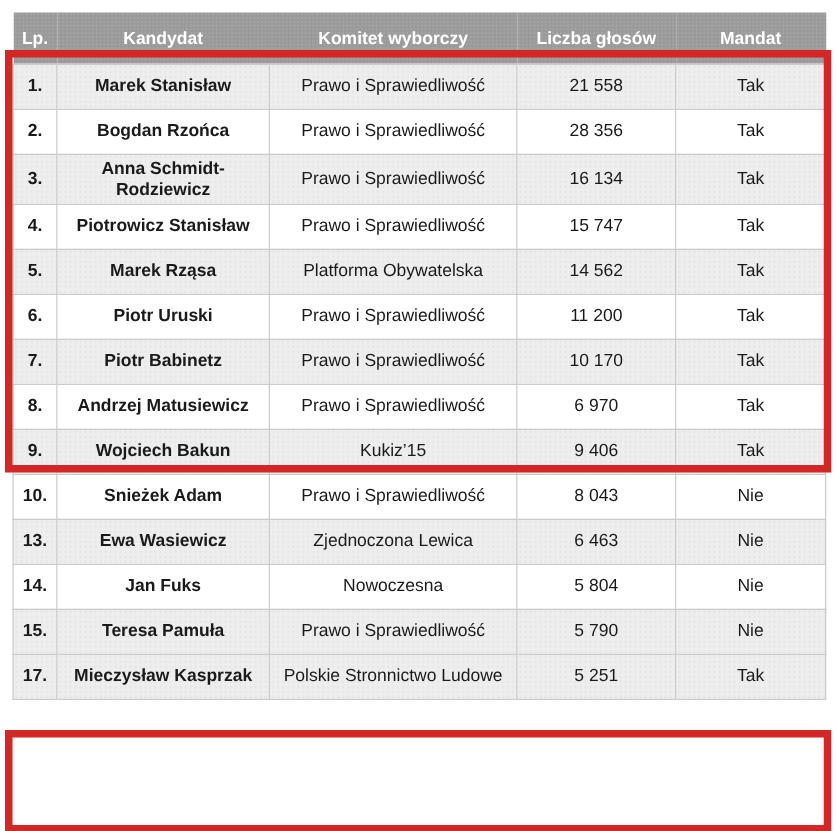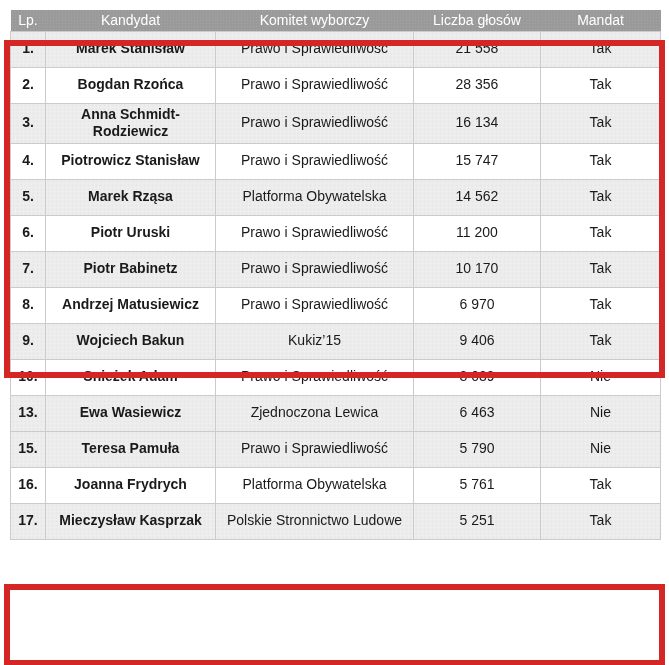--- a/index.html
+++ b/index.html
@@ -39,22 +39,22 @@
   col.c1{width:35px;}
   col.c2{width:170px;}
   col.c3{width:198px;}
   col.c4{width:127px;}
   col.c5{width:120px;}
   thead th{
     background-color:var(--header-bg);
     background-image:radial-gradient(circle, rgba(255,255,255,0.10) 1px, transparent 1px);
     background-size:3px 3px;
     color:var(--header-text);
-    font-weight:normal;
-    height:21px;
+    font-weight:bold;
+    height:41px;
     text-align:center;
     vertical-align:middle;
     border:none;
   }
   tbody td{
     border:1px solid var(--cell-border);
     text-align:center;
     vertical-align:middle;
     height:36px;
     padding:2px 4px;
@@ -158,43 +158,43 @@
     <td class="c-lp">9.</td>
     <td class="c-kandydat">Wojciech Bakun</td>
     <td class="c-komitet">Kukiz’15</td>
     <td class="c-glosy">9 406</td>
     <td class="c-mandat">Tak</td>
   </tr>
           <tr>
     <td class="c-lp">10.</td>
     <td class="c-kandydat">Snieżek Adam</td>
     <td class="c-komitet">Prawo i Sprawiedliwość</td>
-    <td class="c-glosy">8 039</td>
+    <td class="c-glosy">8 043</td>
     <td class="c-mandat">Nie</td>
   </tr>
           <tr class="alt">
     <td class="c-lp">13.</td>
     <td class="c-kandydat">Ewa Wasiewicz</td>
     <td class="c-komitet">Zjednoczona Lewica</td>
     <td class="c-glosy">6 463</td>
     <td class="c-mandat">Nie</td>
   </tr>
+          <tr>
+    <td class="c-lp">14.</td>
+    <td class="c-kandydat">Jan Fuks</td>
+    <td class="c-komitet">Nowoczesna</td>
+    <td class="c-glosy">5 804</td>
+    <td class="c-mandat">Nie</td>
+  </tr>
           <tr class="alt">
     <td class="c-lp">15.</td>
     <td class="c-kandydat">Teresa Pamuła</td>
     <td class="c-komitet">Prawo i Sprawiedliwość</td>
     <td class="c-glosy">5 790</td>
     <td class="c-mandat">Nie</td>
-  </tr>
-          <tr>
-    <td class="c-lp">16.</td>
-    <td class="c-kandydat">Joanna Frydrych</td>
-    <td class="c-komitet">Platforma Obywatelska</td>
-    <td class="c-glosy">5 761</td>
-    <td class="c-mandat">Tak</td>
   </tr>
           <tr class="alt">
     <td class="c-lp">17.</td>
     <td class="c-kandydat">Mieczysław Kasprzak</td>
     <td class="c-komitet">Polskie Stronnictwo Ludowe</td>
     <td class="c-glosy">5 251</td>
     <td class="c-mandat">Tak</td>
   </tr>
         </tbody>
     </table>

